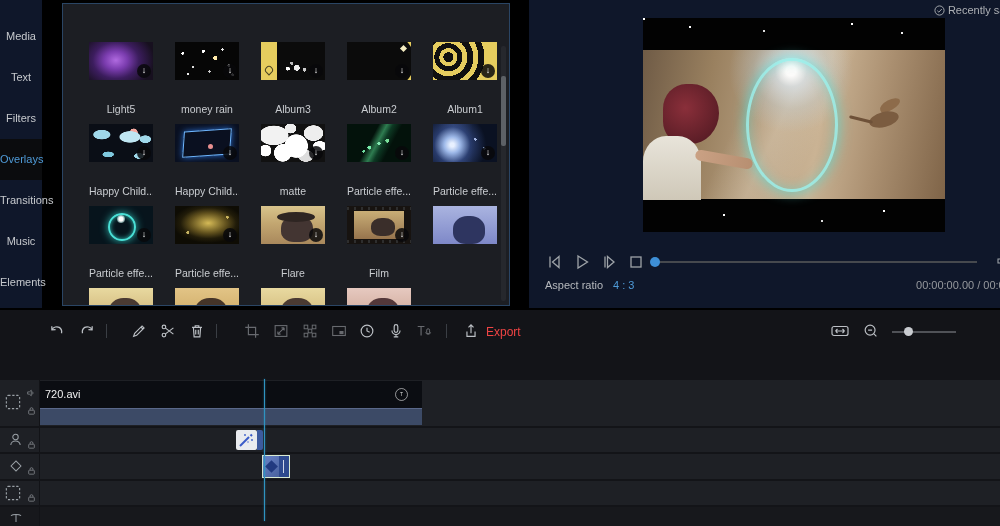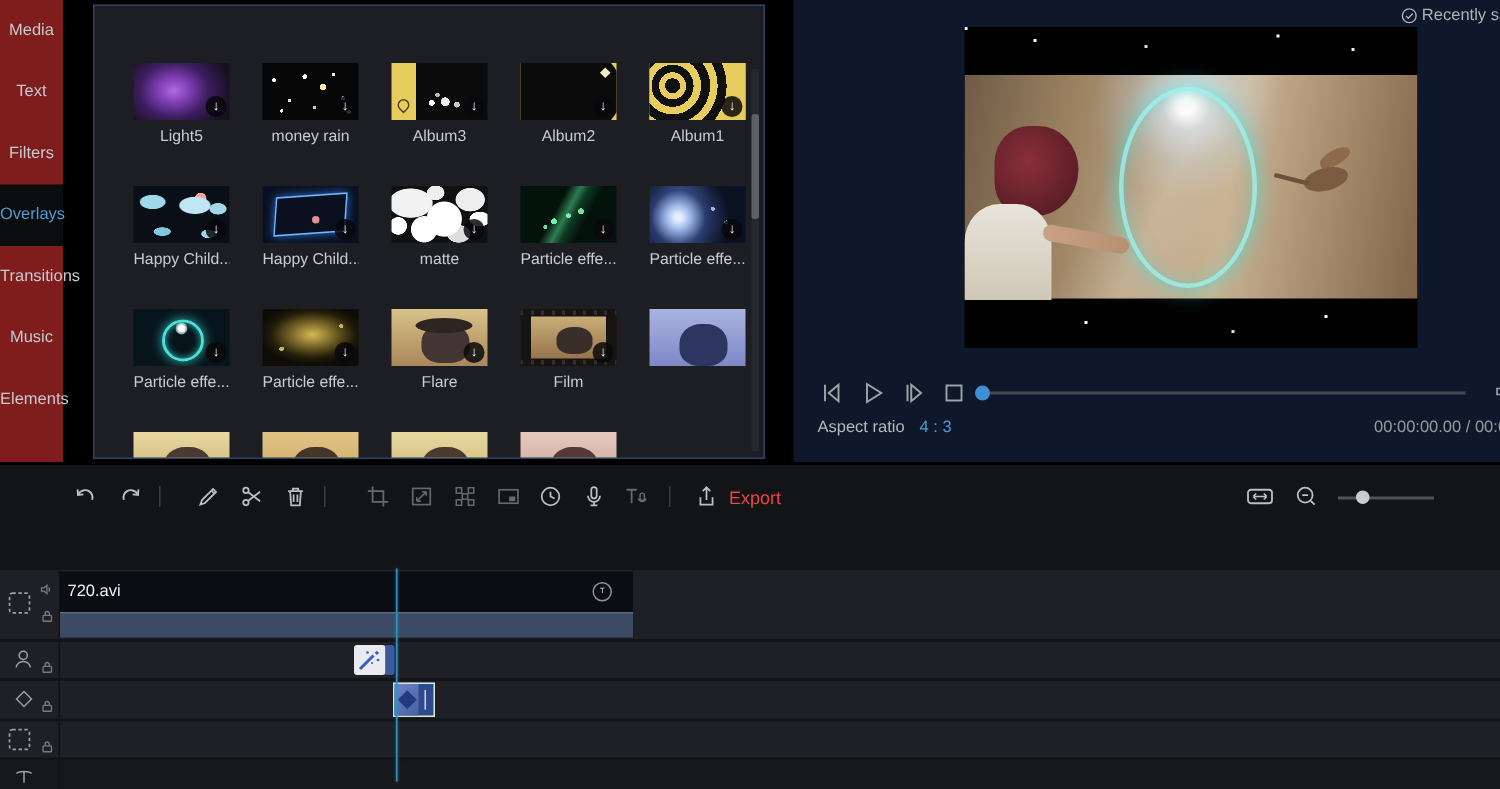--- a/index.html
+++ b/index.html
@@ -1,31 +1,31 @@
 <!DOCTYPE html>
 <html><head>
 <meta charset="utf-8">
 <style>
   html,body{margin:0;padding:0;background:#000;}
   body{width:1000px;height:526px;overflow:hidden;font-family:"Liberation Sans","DejaVu Sans",sans-serif;-webkit-font-smoothing:antialiased;}
   .app{position:relative;width:1000px;height:526px;background:#0e0f11;}
   
   .top{position:absolute;left:0;top:0;width:1000px;height:308px;background:#000;}
-  .sidebar{position:absolute;left:0;top:0;width:42px;height:308px;background:#7f1d1d;padding-top:0;box-sizing:border-box;}
+  .sidebar{position:absolute;left:0;top:0;width:42px;height:308px;background:#0f172a;padding-top:16px;box-sizing:border-box;}
   .side-item{height:41px;line-height:41px;text-align:center;font-size:11px;color:#c6c9cd;cursor:pointer;}
   .side-item.active{color:#4f9bd8;background:#0b0c0e;}
   .media-panel{position:absolute;left:62px;top:3px;width:448px;height:303px;background:#1c1e23;border:1px solid #2a4564;box-sizing:border-box;overflow:hidden;}
   .tabs{position:absolute;left:32px;top:12px;display:flex;gap:13px;font-size:10px;white-space:nowrap;}
   .tab{color:#c6c9cd;padding:0 2px 3px 2px;cursor:pointer;}
   .tab.active{color:#4f9bd8;border-bottom:1px solid #4f9bd8;}
   .grid{position:absolute;left:26px;top:38px;width:408px;display:grid;grid-template-columns:repeat(5,64px);grid-auto-rows:58px;column-gap:22px;row-gap:24px;}
   .grid-cell{width:64px;}
   .thumb{width:64px;height:38px;position:relative;overflow:hidden;background:#0c0c0e;cursor:pointer;}
   .badge{position:absolute;right:2px;bottom:2px;width:14px;height:14px;border-radius:50%;background:rgba(8,8,10,.85);color:#fff;font-size:9px;line-height:13px;text-align:center;font-weight:bold;}
-  .cell-label{margin-top:5px;font-size:10.5px;color:#c9ccd0;text-align:center;white-space:nowrap;overflow:hidden;}
+  .cell-label{margin-top:23px;font-size:10.5px;color:#c9ccd0;text-align:center;white-space:nowrap;overflow:hidden;}
   .vscroll{position:absolute;right:3px;top:42px;height:255px;width:5px;background:#26282d;border-radius:2px;}
   .vscroll-thumb{position:absolute;top:30px;height:70px;width:5px;background:#5d6166;border-radius:2px;}
   
   .v-light5{background:radial-gradient(ellipse 60% 80% at 42% 48%,#b06ae0 0%,#7a3cae 30%,#3c1d5e 60%,#17101f 100%);}
   .v-money-rain{background-color:#060606;background-image:
     radial-gradient(1.4px 1.4px at 12% 30%,#fff 95%,transparent),radial-gradient(1.2px 1.2px at 28% 66%,#ddd 95%,transparent),
     radial-gradient(1.6px 1.6px at 44% 24%,#fff 95%,transparent),radial-gradient(2.2px 2.2px at 63% 42%,#ffe9a8 95%,transparent),
     radial-gradient(1.2px 1.2px at 74% 20%,#eee 95%,transparent),radial-gradient(1.4px 1.4px at 84% 62%,#fff 95%,transparent),
     radial-gradient(1.2px 1.2px at 54% 78%,#ccc 95%,transparent),radial-gradient(1.2px 1.2px at 20% 84%,#eee 95%,transparent),
     radial-gradient(1.4px 1.4px at 90% 86%,#fff 95%,transparent);}

